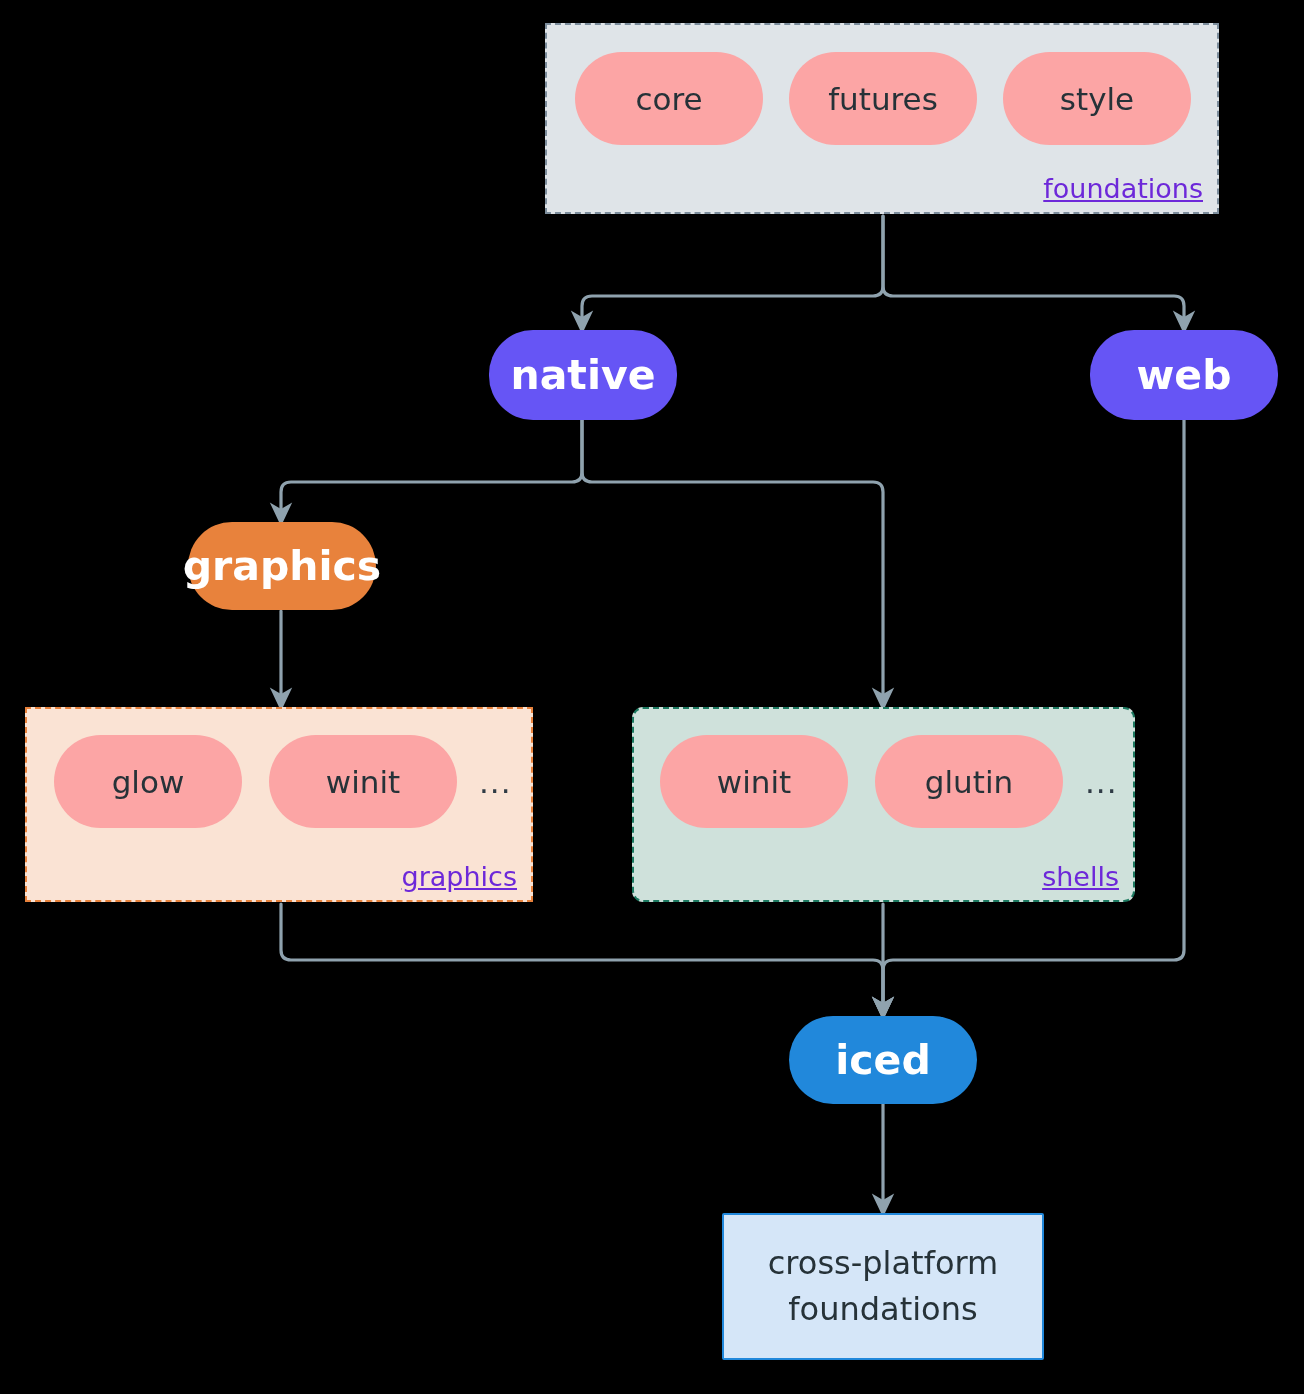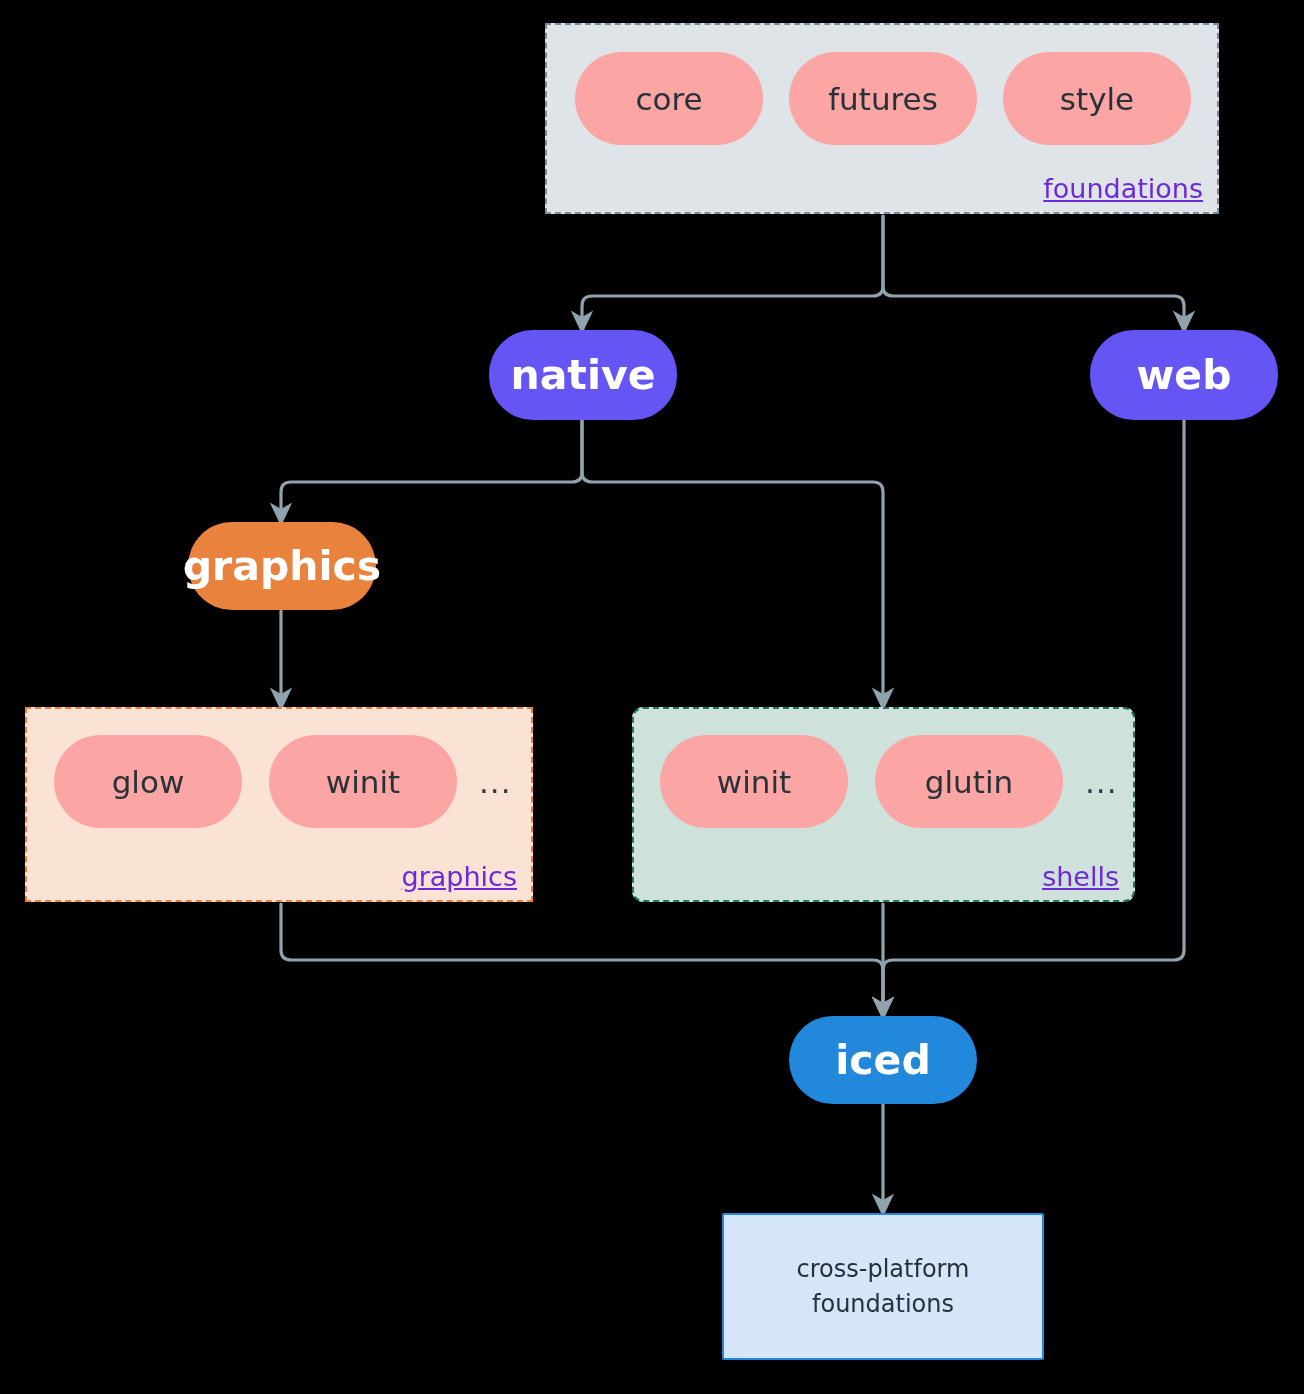--- a/index.html
+++ b/index.html
@@ -107,21 +107,21 @@
     left: 722px; top: 1213px;
     width: 322px; height: 147px;
     box-sizing: border-box;
     background: #d5e6f8;
     border: 2px solid #2188db;
     border-radius: 2px;
     display: flex;
     flex-direction: column;
     align-items: center;
     justify-content: center;
-    font-size: 24px;
+    font-size: 32px;
     line-height: 1.42;
     color: #263238;
     text-align: center;
   }
 </style>
 </head>
 <body>
 
 <div id="stage">
 

